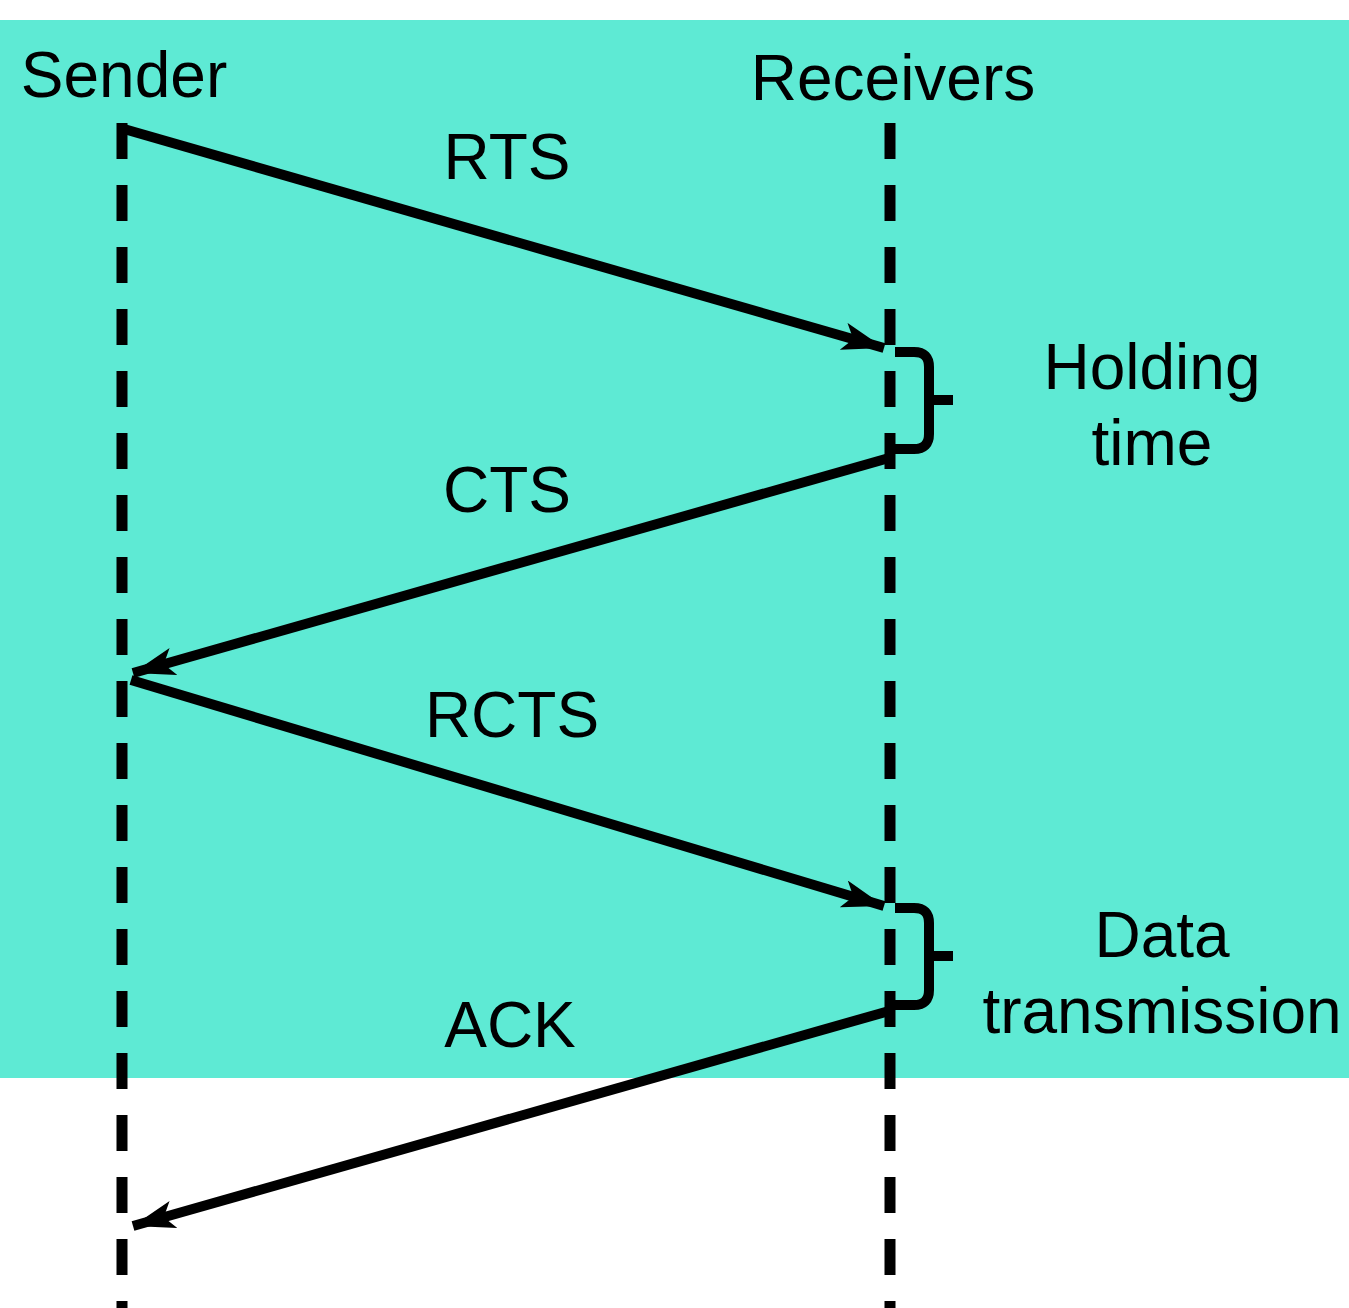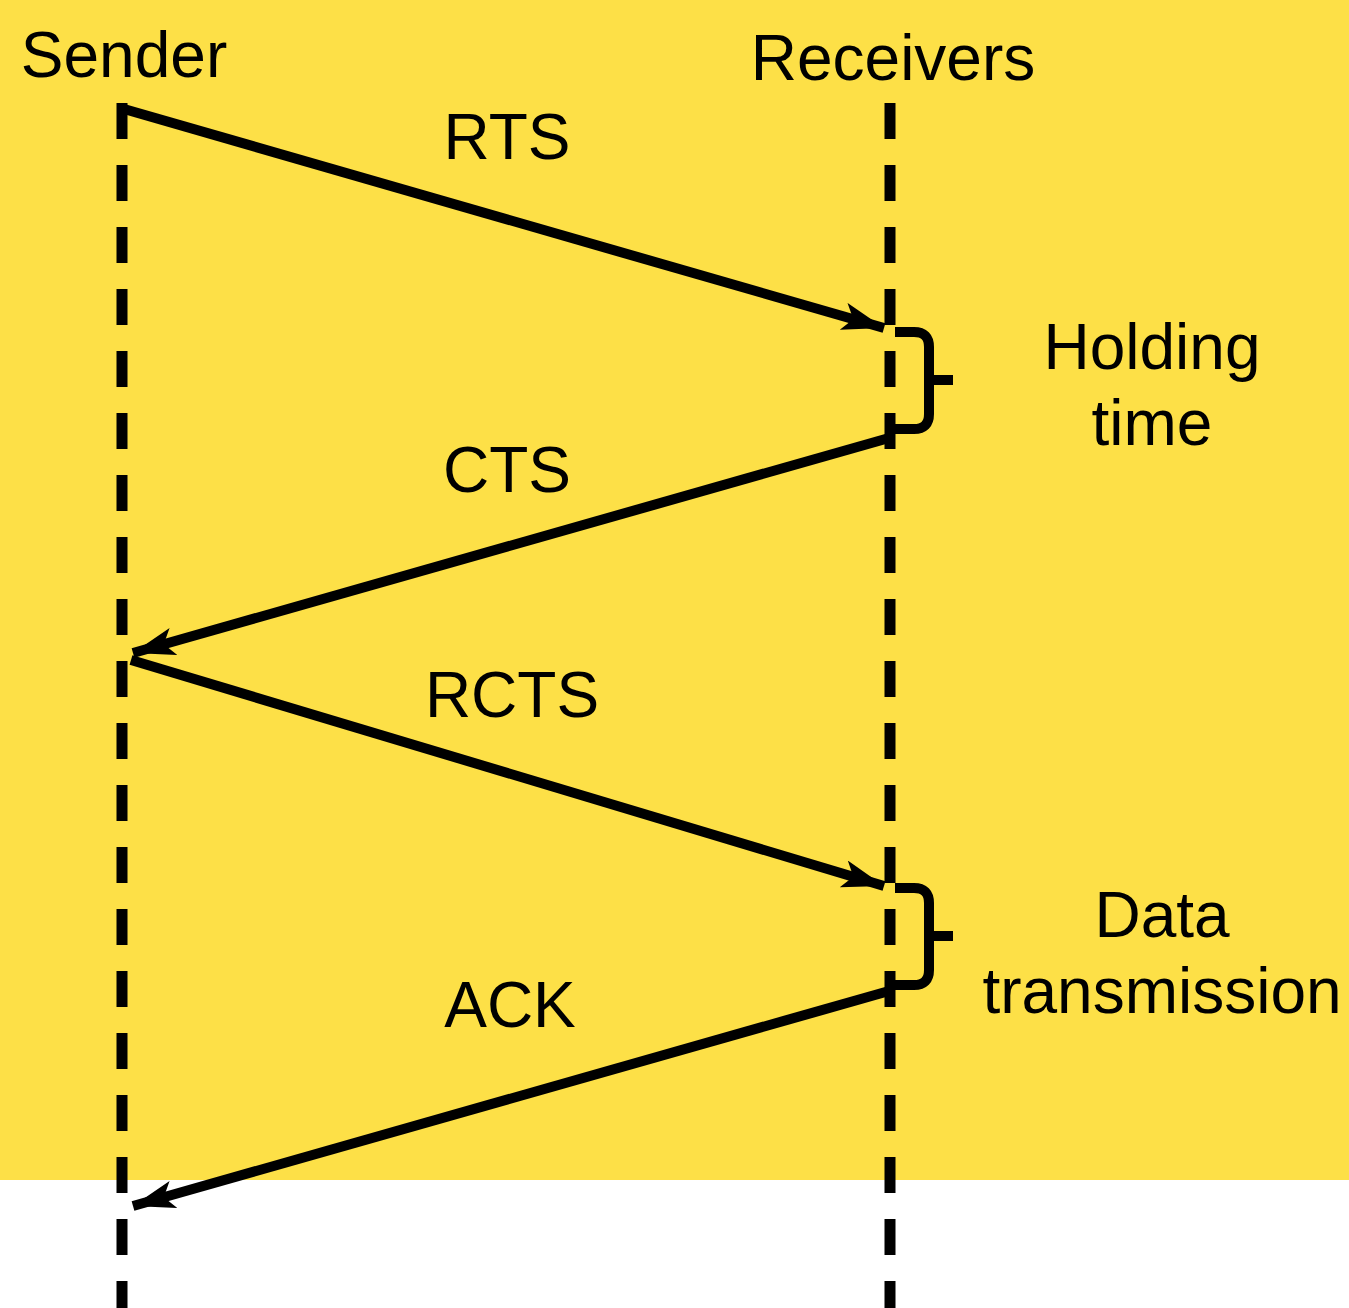--- a/index.html
+++ b/index.html
@@ -6,22 +6,23 @@
     margin: 0;
     padding: 0;
     background: #ffffff;
     width: 1349px;
     height: 1308px;
     overflow: hidden;
   }
   .stage {
     position: relative;
     width: 1349px;
-    height: 1180px;
-    background: #fde047;
+    height: 1058px;
+    background: #5eead4;
+    margin-top: 20px;
   }
   svg {
     display: block;
   }
   .lifeline {
     stroke: #000000;
     stroke-width: 11;
     stroke-dasharray: 36 26;
     fill: none;
   }

